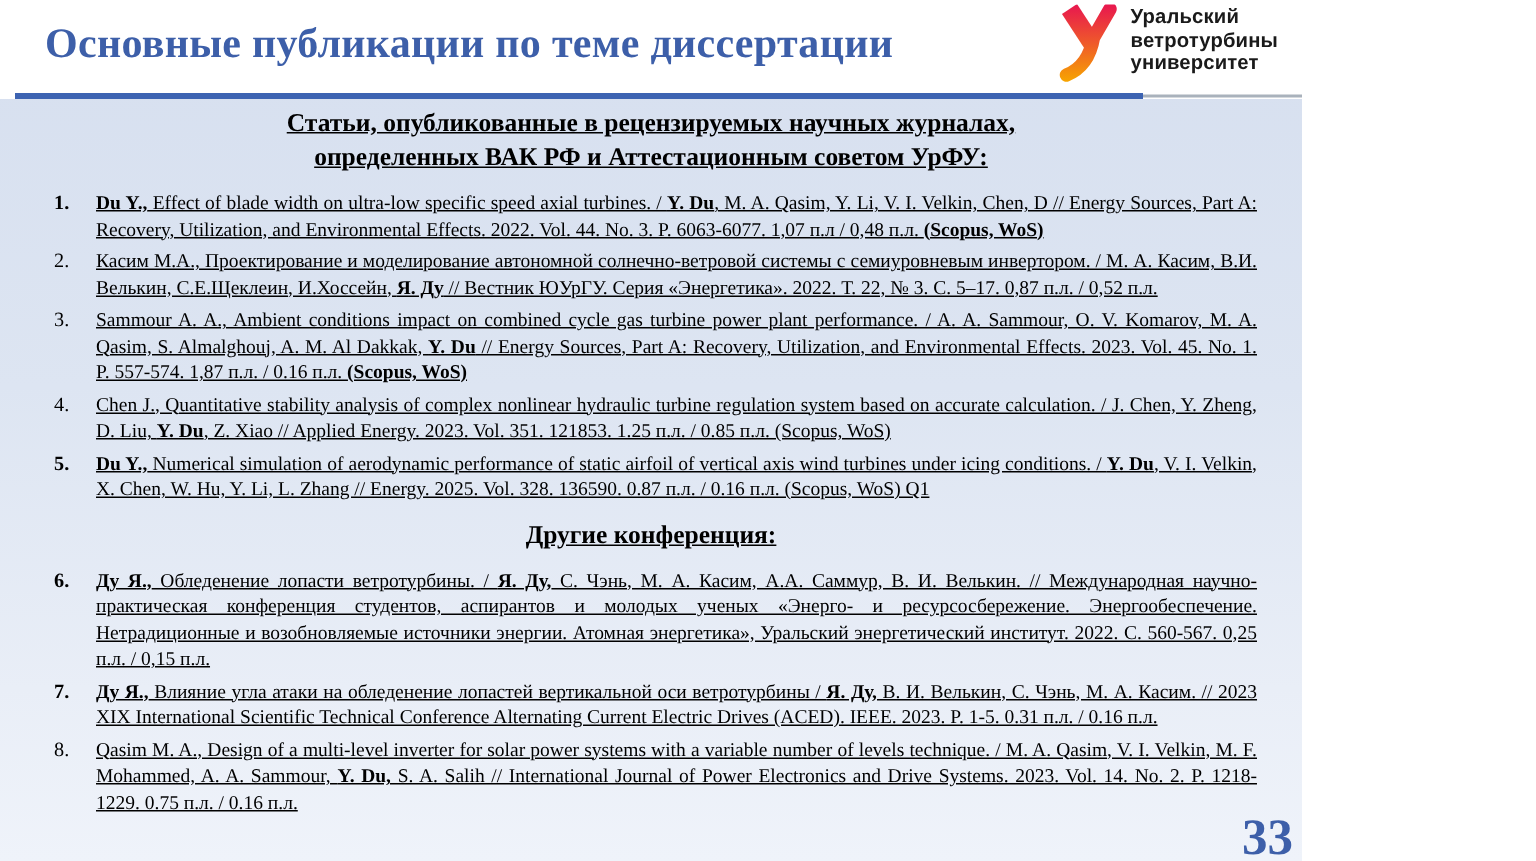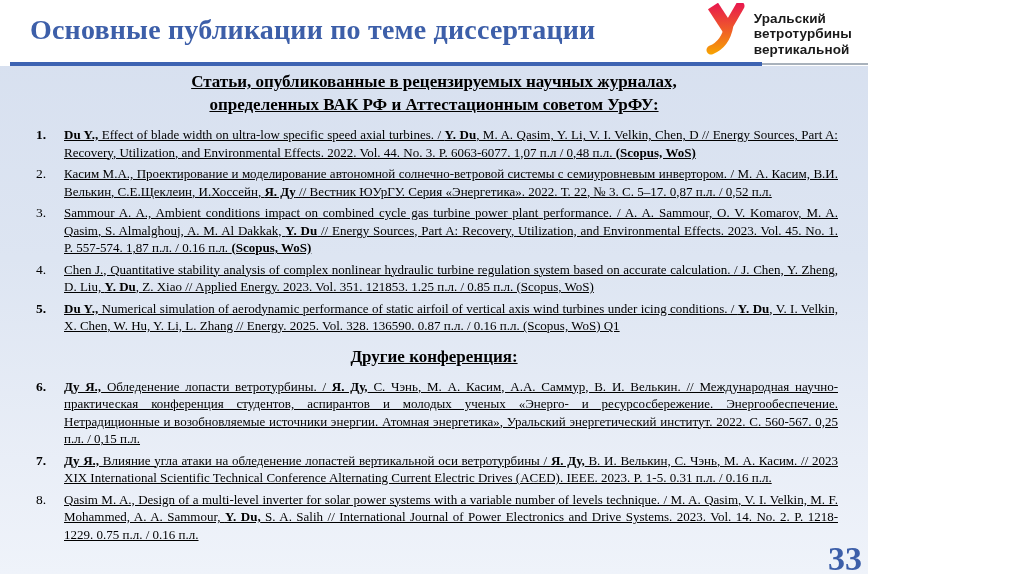--- a/index.html
+++ b/index.html
@@ -8,21 +8,21 @@
     font-family:"Liberation Serif", serif; color:#000;
     background:linear-gradient(180deg,#d6dfef 0%,#dde5f2 45%,#e9eef7 80%,#eff3fa 100%);
   }
   
   .header {
     position:relative; height:66px; background:#ffffff;
     display:flex; align-items:center; justify-content:space-between;
     padding:0 12px 6px 30px; box-sizing:border-box;
   }
   .title { color:#3d5fa9; font-size:28px; font-weight:bold; letter-spacing:.2px; white-space:nowrap; }
-  .logo { display:flex; align-items:flex-end; gap:9px; padding-right:4px; }
+  .logo { display:flex; align-items:flex-start; gap:9px; padding-right:4px; }
   .logo-text {
     font-family:"Liberation Sans", sans-serif; font-size:13.5px; line-height:15.5px;
     color:#1a1a1a; font-weight:bold; letter-spacing:.1px;
   }
   .divider-blue { position:absolute; left:10px; bottom:0; width:752px; height:4px; background:#3d63b2; }
   .divider-gray { position:absolute; left:762px; right:0; bottom:1px; height:2px; background:#a9b2bc; }
   
   .content { padding:4px 0 0 0; }
   .section-heading {
     text-align:center; font-weight:bold; font-size:17px; line-height:23px; color:#000;
@@ -56,21 +56,21 @@
             <stop offset="0.5" stop-color="#ef5a2a"></stop>
             <stop offset="1" stop-color="#f7a600"></stop>
           </linearGradient>
         </defs>
         <path d="M8 3 L23 26" stroke="url(#urfu-grad)" stroke-width="12" fill="none"></path>
         <path d="M35 3 L24 22 C22 34 16 43 6 47" stroke="url(#urfu-grad)" stroke-width="9" fill="none" stroke-linecap="round"></path>
       </svg>
       <div class="logo-text">
         <div>Уральский</div>
         <div>ветротурбины</div>
-        <div>вертикальной</div>
+        <div>университет</div>
       </div>
     </div>
 
     <div class="divider-blue"></div>
     <div class="divider-gray"></div>
   </div>
 
   <div class="content">
 
     <div class="section-heading">

